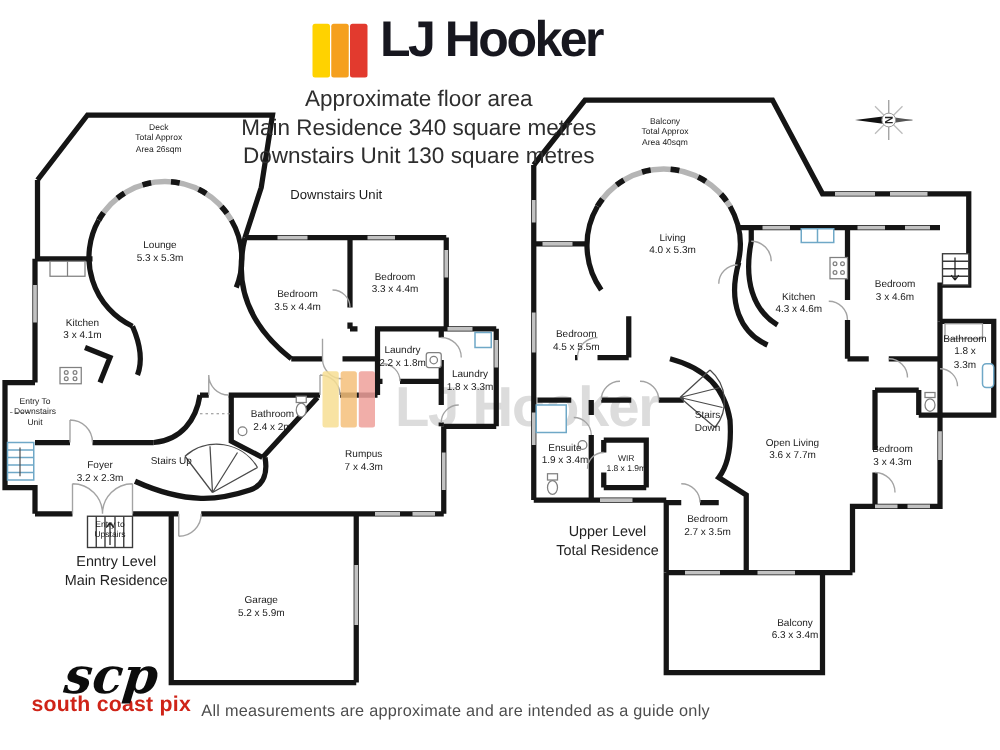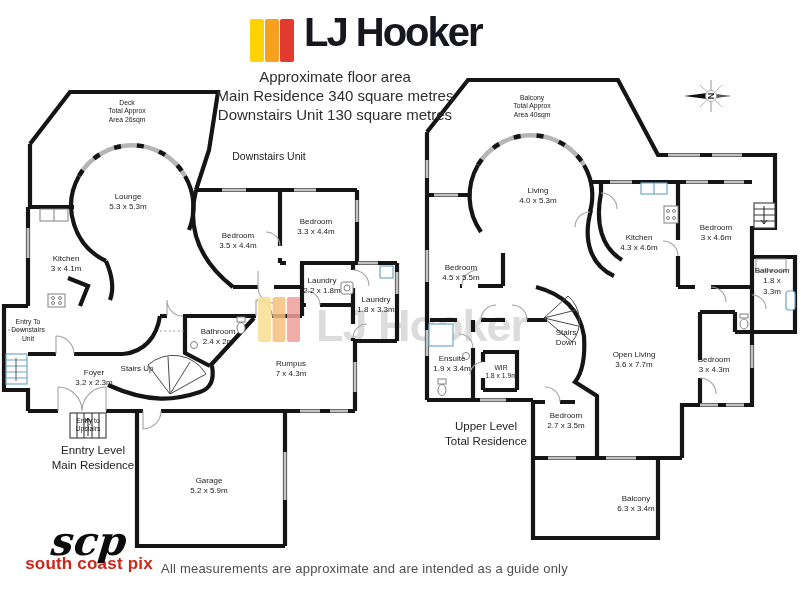--- a/index.html
+++ b/index.html
@@ -5,21 +5,21 @@
   html,body{margin:0;padding:0;background:#fff;}
   .page{position:relative;width:800px;height:600px;background:#fff;overflow:hidden;
         font-family:"Liberation Sans",sans-serif;}
   svg{position:absolute;left:0;top:0;}
   
   .logo-mark{position:absolute;left:250px;top:19px;display:flex;}
   .logo-bar{width:14px;height:43px;margin-right:1px;border-radius:2px;}
   .brand-text{position:absolute;left:304px;top:10px;font-size:40px;font-weight:700;
               color:#17171f;letter-spacing:-2px;}
   .subtitle{position:absolute;left:135px;top:68px;width:400px;text-align:center;
-            font-size:15px;line-height:1.25;color:#2e2e2e;white-space:pre-line;}
+            font-size:18px;line-height:1.25;color:#2e2e2e;white-space:pre-line;}
   
   .rm{position:absolute;transform:translate(-50%,-50%);text-align:center;font-size:8px;
       line-height:1.3;color:#1b1b1b;white-space:pre-line;pointer-events:none;z-index:5;}
   .rm.sm{font-size:6.8px;line-height:1.25;}
   .rm.lg{font-size:10.5px;}
   .rm.lvl{font-size:11.5px;color:#222;}
   
   .disclaimer{position:absolute;left:0;top:561px;width:729px;text-align:center;
               font-size:13px;color:#4d4d4d;letter-spacing:.2px;}
   .scp{position:absolute;left:24px;top:524px;width:130px;text-align:center;z-index:6;}
@@ -262,21 +262,21 @@
   <div class="rm" style="left:316px;top:227px">Bedroom
 3.3 x 4.4m</div>
   <div class="rm" style="left:322px;top:286px">Laundry
 2.2 x 1.8m</div>
   <div class="rm" style="left:376px;top:305px">Laundry
 1.8 x 3.3m</div>
   <div class="rm" style="left:218px;top:337px">Bathroom
 2.4 x 2m</div>
   <div class="rm" style="left:291px;top:369px">Rumpus
 7 x 4.3m</div>
-  <div class="rm" style="left:94px;top:378px">Foyer
+  <div class="rm" style="left:80px;top:378px">Foyer
 3.2 x 2.3m</div>
   <div class="rm" style="left:137px;top:369px">Stairs Up</div>
   <div class="rm sm" style="left:28px;top:331px">Entry To
 Downstairs
 Unit</div>
   <div class="rm sm" style="left:88px;top:425px">Entry to
 Upstairs</div>
   <div class="rm" style="left:209px;top:486px">Garage
 5.2 x 5.9m</div>
   <div class="rm lg" style="left:269px;top:157px">Downstairs Unit</div>

